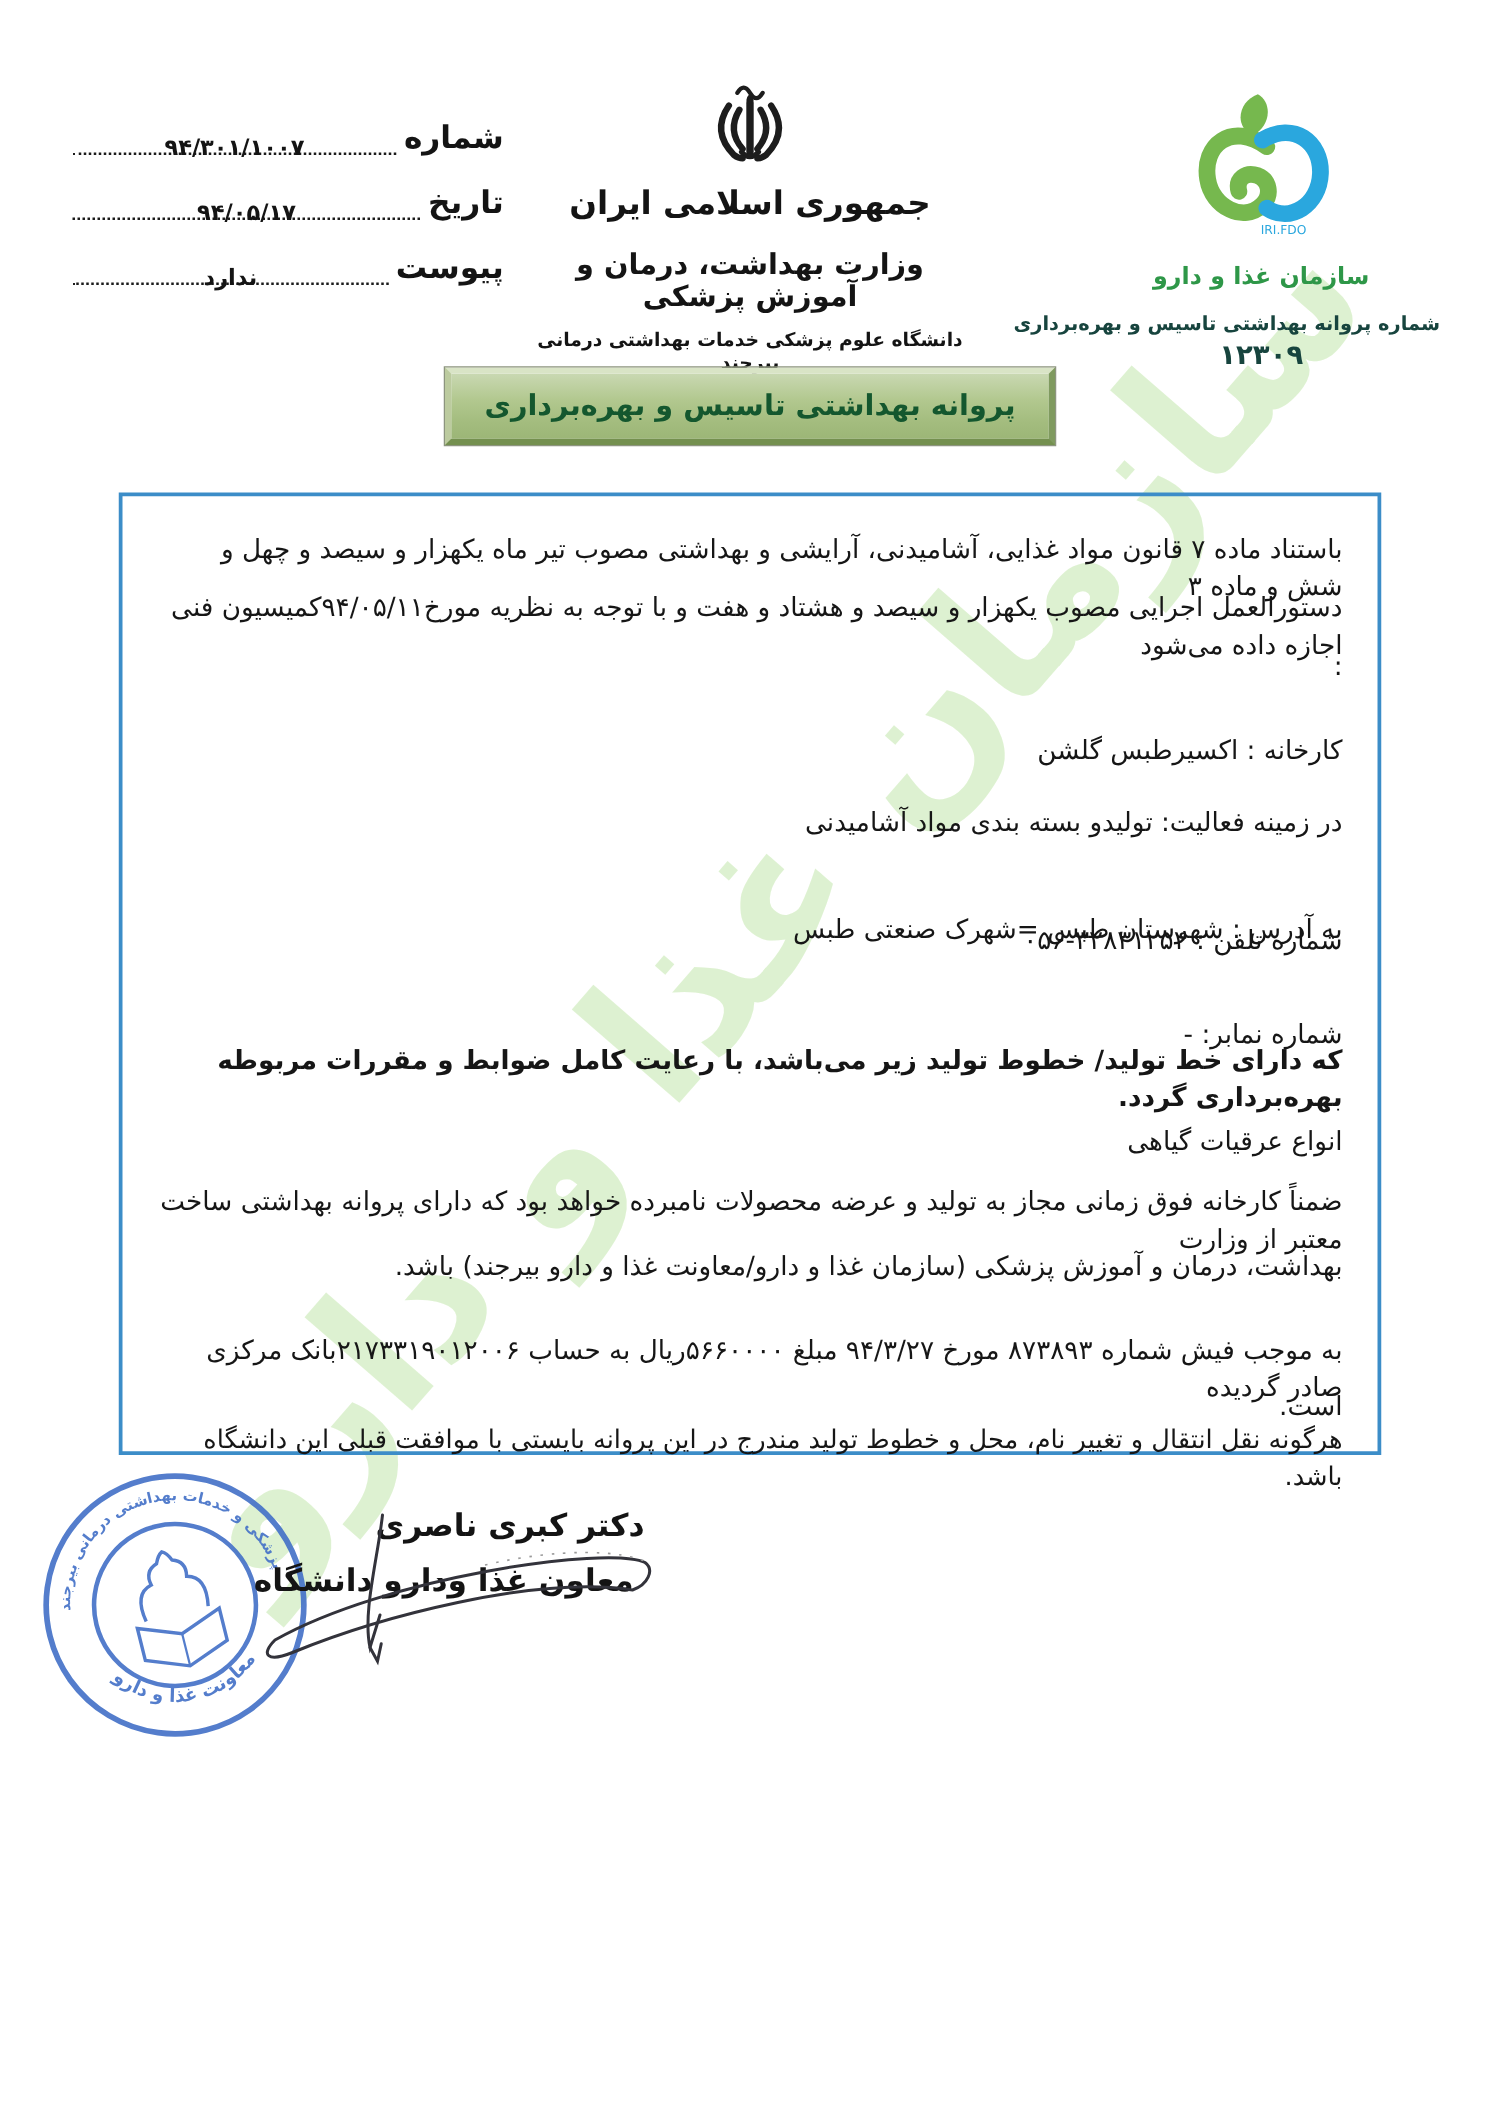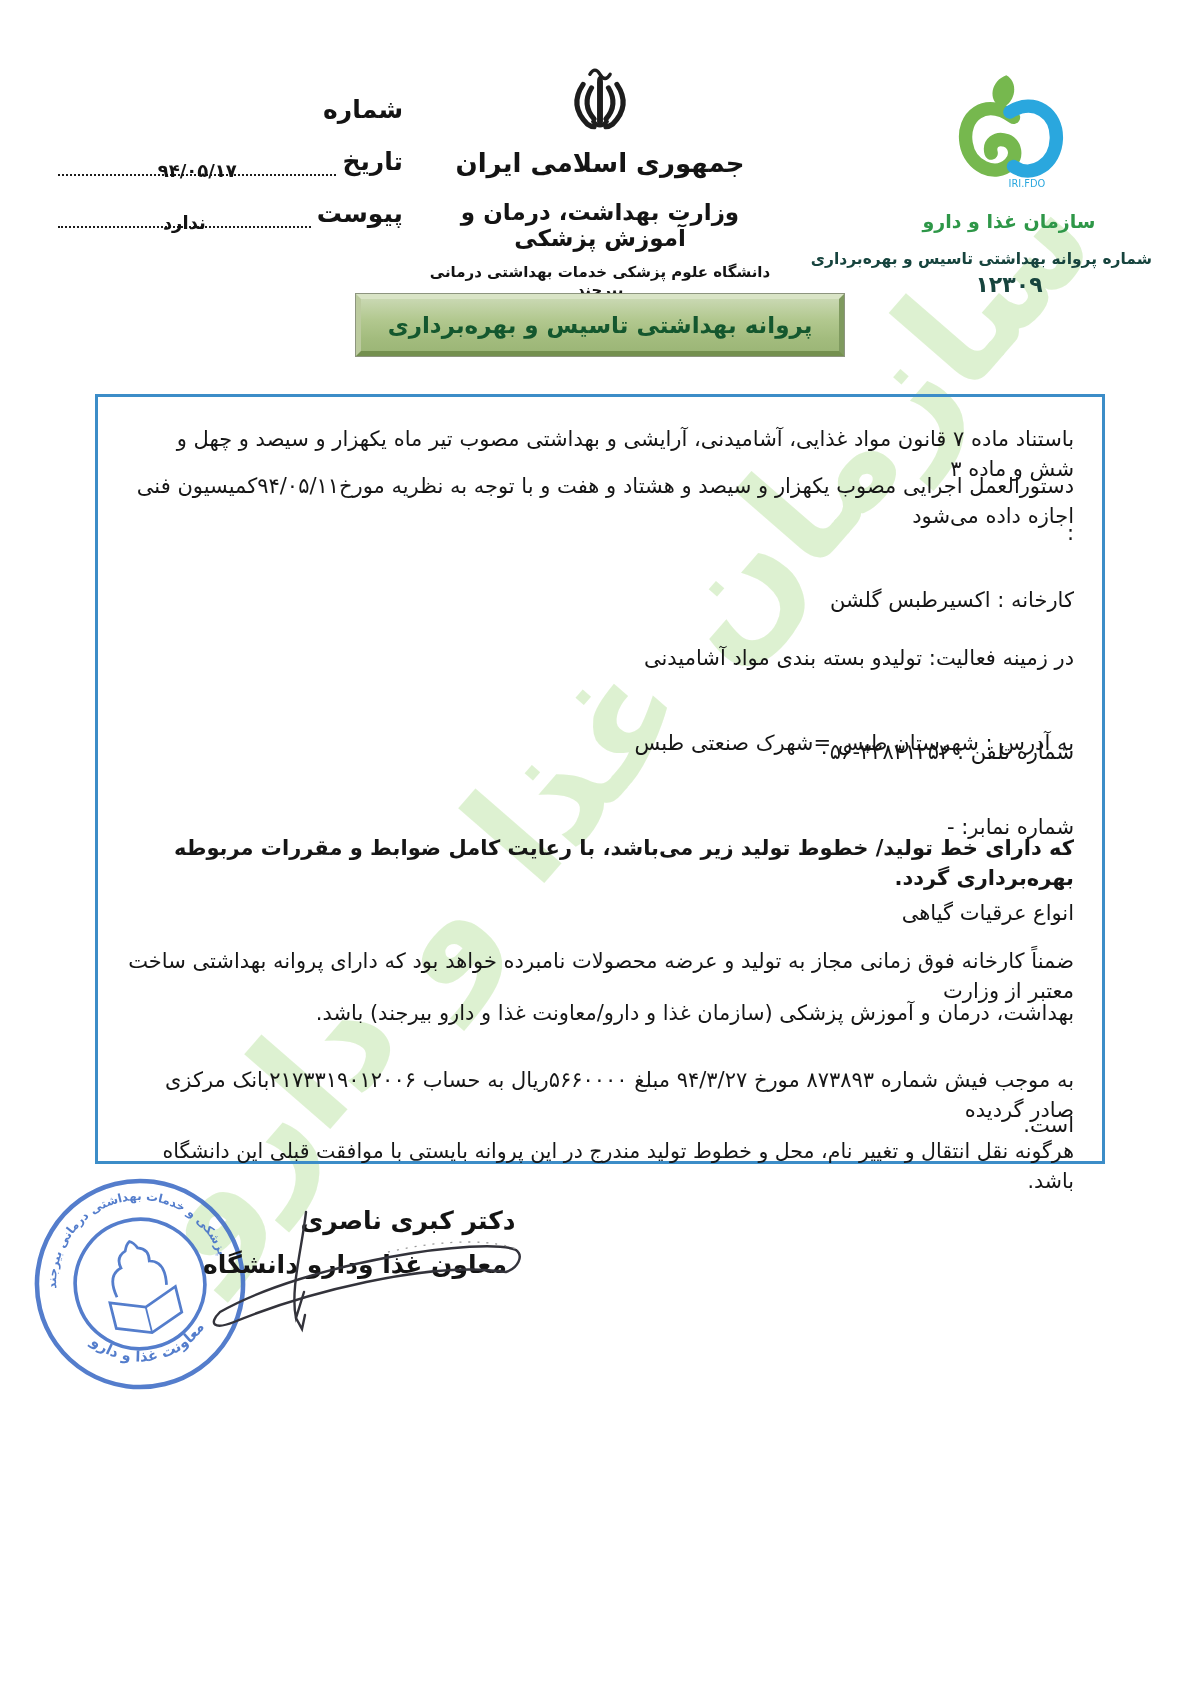--- a/index.html
+++ b/index.html
@@ -69,20 +69,23 @@
 </head>
 <body>
 
 <div class="page">
 
   <div class="watermark">سازمان غذا و دارو</div>
 
   <div class="meta">
     <div class="meta-row">
       <span class="meta-label">شماره</span>
+      <span class="meta-dots">
+        <span class="meta-value">۹۴/۳۰۱/۱۰۰۷</span>
+      </span>
     </div>
     <div class="meta-row">
       <span class="meta-label">تاریخ</span>
       <span class="meta-dots">
         <span class="meta-value">۹۴/۰۵/۱۷</span>
       </span>
     </div>
     <div class="meta-row">
       <span class="meta-label">پیوست</span>
       <span class="meta-dots">

